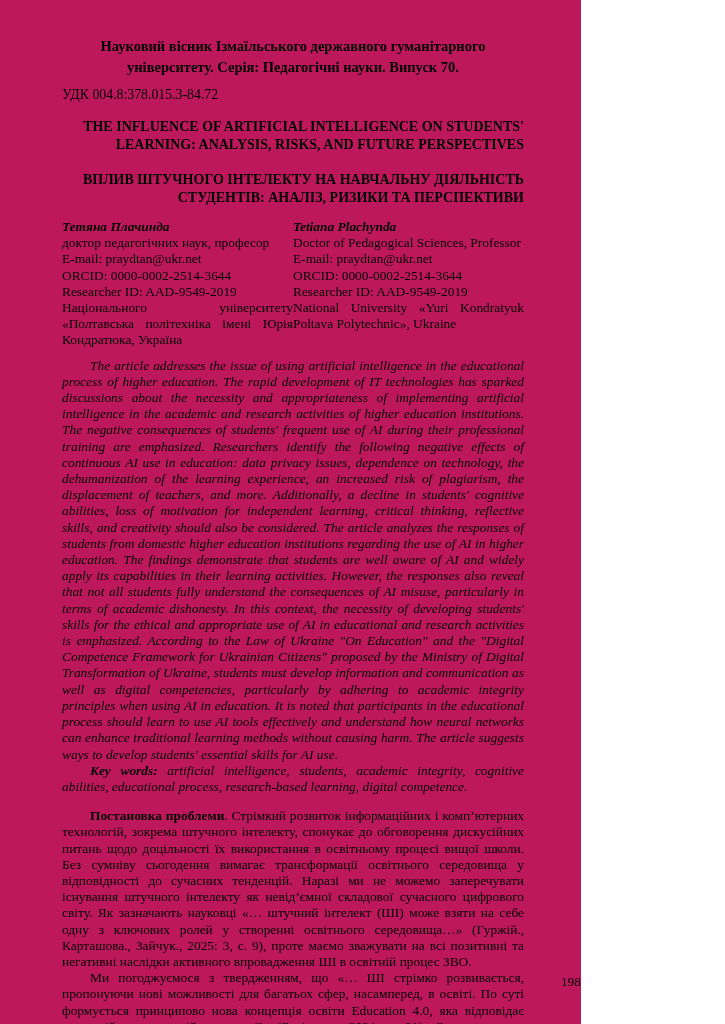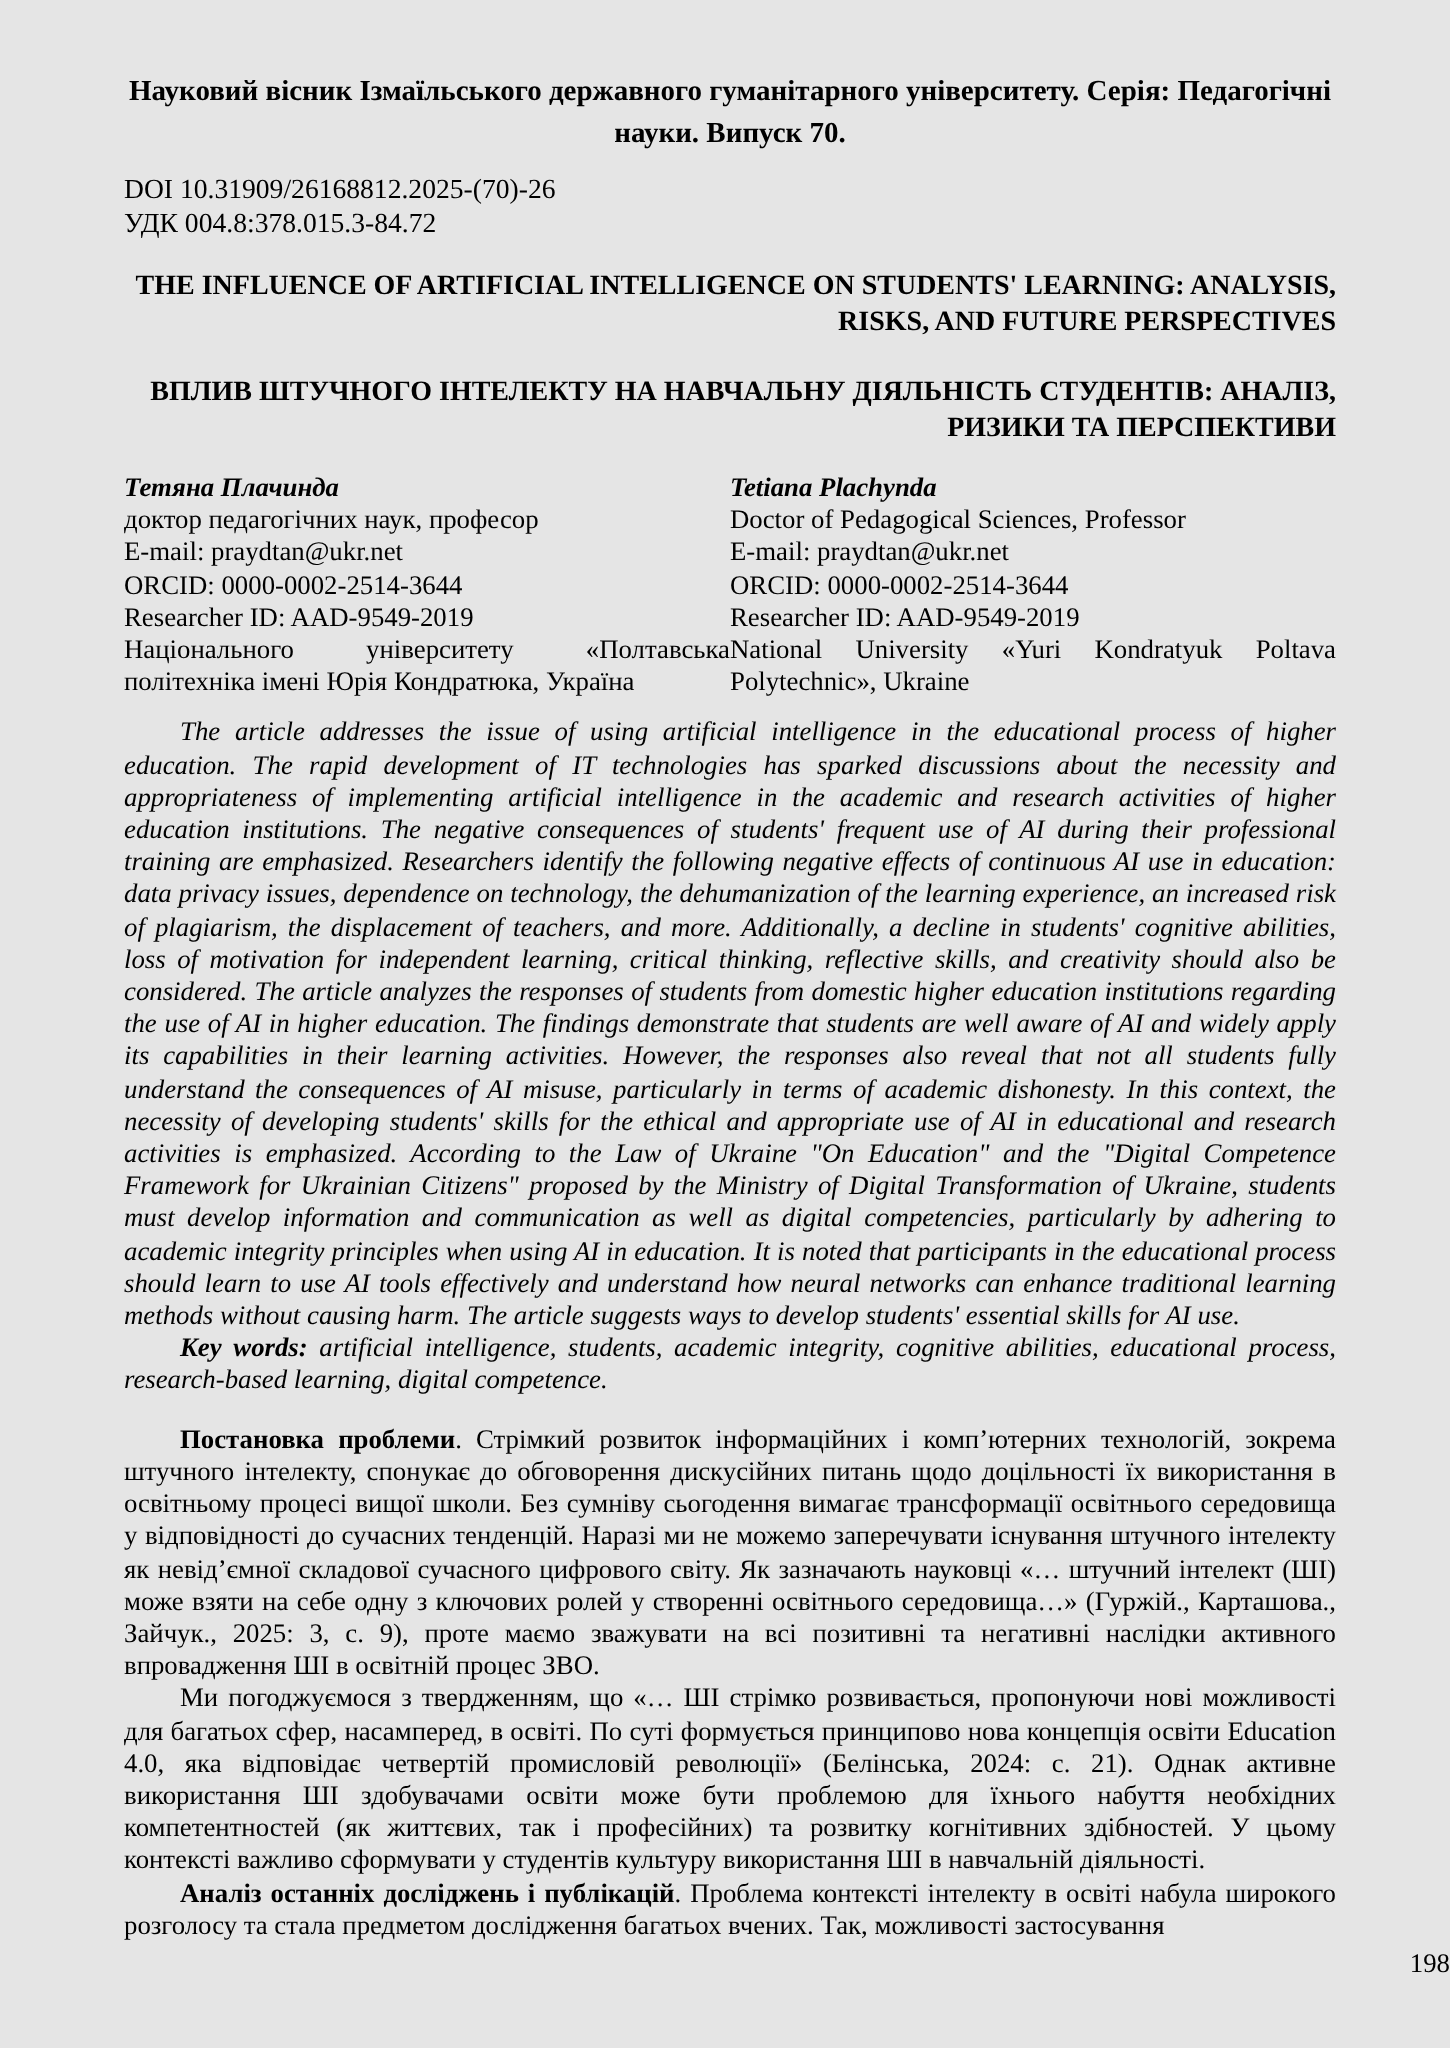--- a/index.html
+++ b/index.html
@@ -1,18 +1,18 @@
 <!DOCTYPE html>
 <html><head>
 <meta charset="utf-8">
 <style>
   * { margin:0; padding:0; box-sizing:border-box; }
   html,body { background:#ffffff; }
   .page {
-    width:725px; height:1024px; background:#e5e5e5; color:#000000;
+    width:581px; height:1024px; background:#be185d; color:#000000;
     font-family:"Liberation Serif","DejaVu Serif",serif;
     position:relative; overflow:hidden;
     padding:36px 57px 0 62px;
   }
   .journal-header {
     text-align:center; font-weight:bold;
     font-size:14.5px; line-height:21px;
     margin-bottom:8px;
   }
   .meta-line { font-size:13.8px; line-height:17px; }
@@ -45,21 +45,20 @@
     text-align:right; font-size:13.4px;
   }
 </style>
 </head>
 <body>
 
 <div class="page">
 
   <div class="journal-header">Науковий вісник Ізмаїльського державного гуманітарного університету. Серія: Педагогічні науки. Випуск 70.</div>
 
-  <div class="meta-line">DOI 10.31909/26168812.2025-(70)-26</div>
   <div class="meta-line">УДК 004.8:378.015.3-84.72</div>
 
   <div class="article-title title-en">THE INFLUENCE OF ARTIFICIAL INTELLIGENCE ON STUDENTS' LEARNING: ANALYSIS, RISKS, AND FUTURE PERSPECTIVES</div>
   <div class="article-title title-uk">ВПЛИВ ШТУЧНОГО ІНТЕЛЕКТУ НА НАВЧАЛЬНУ ДІЯЛЬНІСТЬ СТУДЕНТІВ: АНАЛІЗ, РИЗИКИ ТА ПЕРСПЕКТИВИ</div>
 
   <div class="authors">
     <div class="author-col">
       <div class="author-name">Тетяна Плачинда</div>
       <div class="author-line">доктор педагогічних наук, професор</div>
       <div class="author-line">E-mail: praydtan@ukr.net</div>

